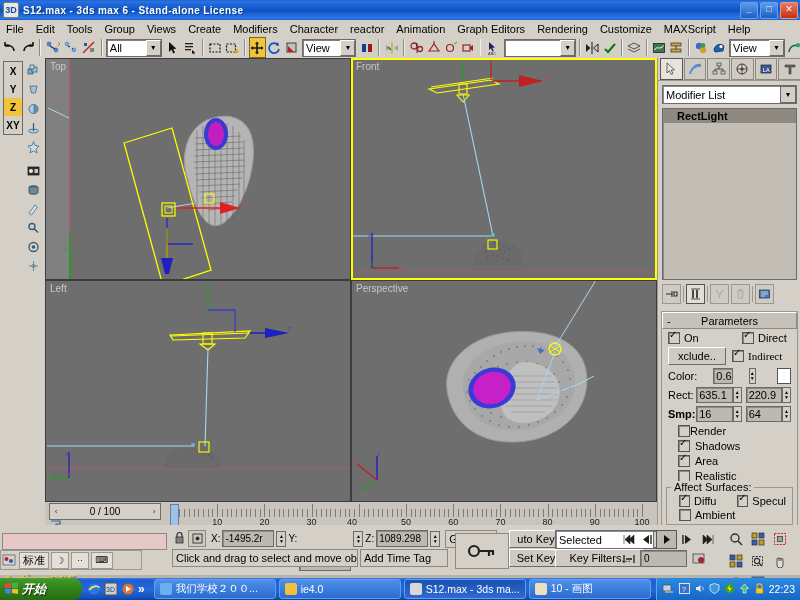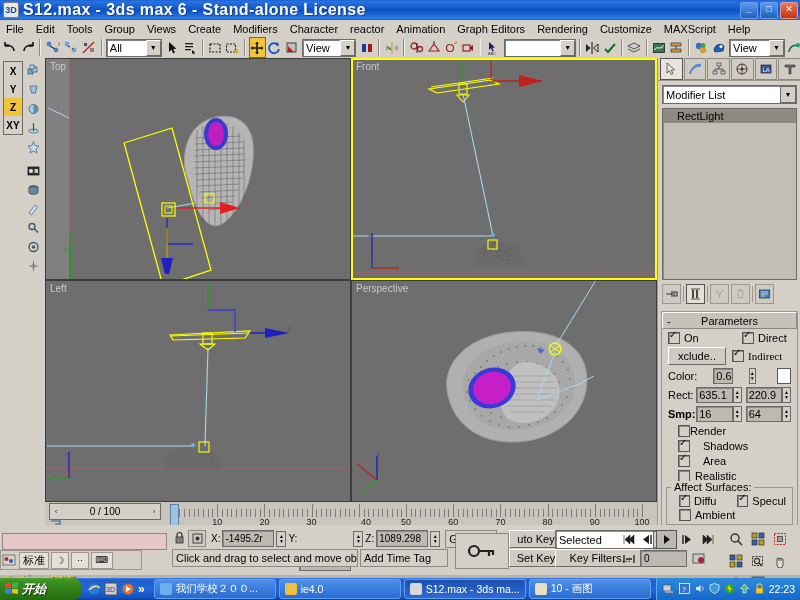--- a/index.html
+++ b/index.html
@@ -19,21 +19,21 @@
     background:linear-gradient(to bottom,#1a62d6 0%,#2a72e0 8%,#0d52c4 52%,#2b7ae8 92%,#1858c0 100%);
     display:flex;align-items:center;
   }
   .tb-ico{
     width:14px;height:14px;margin-left:3px;margin-right:4px;
     background:#e8e8e8;border:1px solid #7a7a7a;border-radius:2px;
     display:flex;align-items:center;justify-content:center;
     font-size:9px;color:#1a4a9a;font-weight:bold;
   }
   .tb-title{
-    color:#fff;font-size:16px;font-weight:bold;letter-spacing:.4px;
+    color:#fff;font-size:10px;font-weight:bold;letter-spacing:.4px;
     font-family:"Liberation Sans",sans-serif;text-shadow:1px 1px 0 #00000055;
   }
   .tb-btns{position:absolute;right:2px;top:2px;display:flex;gap:2px;}
   .tb-btn{
     width:16px;height:15px;border:1px solid #6f9ce8;border-radius:2px;
     background:linear-gradient(to bottom,#5a9bf0,#1d5fc0);
     color:#fff;font-size:9px;line-height:13px;text-align:center;font-weight:bold;
   }
   .tb-btn.close{background:linear-gradient(to bottom,#f07a60,#c03010);border-color:#e09a88;}
 
@@ -147,21 +147,21 @@
   }
   .modcombo .arw{margin-left:auto;width:14px;height:15px;background:#d4d0c8;
     border:1px solid #6b6b6b;display:flex;align-items:center;justify-content:center;font-size:7px;}
   .modstack{
     margin:0 4px;height:170px;background:#c2beb6;border:1px solid #6b6b6b;
     box-shadow:inset 1px 1px 0 #8a8a8a;
   }
   .modstack .row{
     height:14px;line-height:14px;font-size:11px;padding-left:14px;color:#000;
   }
-  .modstack .row.sel{background:#8e8a82;}
+  .modstack .row.sel{background:#8e8a82;font-weight:bold;}
   .stackbtns{display:flex;align-items:center;height:22px;margin:3px 4px 0 4px;gap:2px;}
   .sbtn{width:17px;height:18px;display:flex;align-items:center;justify-content:center;
         border:1px solid #9c9890;background:#cfcbc3;}
   .sbtn.down{background:#e3dfd7;border-color:#555;}
 
   .rollout{margin:6px 3px 0 3px;border:1px solid #9a968e;background:#d4d0c8;}
   .rollhdr{
     height:15px;background:#c6c2ba;border:1px solid #fff;border-right-color:#8d8980;
     border-bottom-color:#8d8980;display:flex;align-items:center;justify-content:center;
     font-size:11px;position:relative;
@@ -916,21 +916,21 @@
         <div class="rtick" style="left: 448.68px; height: 8px;"></div>
         <div class="rtick" style="left: 453.4px; height: 8px;"></div>
         <div class="rtick" style="left: 458.12px; height: 8px;"></div>
         <div class="rtick" style="left: 462.84px; height: 8px;"></div>
         <div class="rtick" style="left: 467.56px; height: 8px;"></div>
         <div class="rtick" style="left: 472.28px; height: 8px;"></div>
         <div class="rtick" style="left: 477px; height: 13px;"></div>
         <div class="rlab" style="left: 52.2px;">10</div>
         <div class="rlab" style="left: 99.4px;">20</div>
         <div class="rlab" style="left: 146.6px;">30</div>
-        <div class="rlab" style="left: 201px;">40</div>
+        <div class="rlab" style="left: 187px;">40</div>
         <div class="rlab" style="left: 241px;">50</div>
         <div class="rlab" style="left: 288.2px;">60</div>
         <div class="rlab" style="left: 335.4px;">70</div>
         <div class="rlab" style="left: 382.6px;">80</div>
         <div class="rlab" style="left: 429.8px;">90</div>
         <div class="rlab" style="left: 477px;">100</div>
       </div>
     <div style="position:absolute;left:125px;top:2px;width:7px;height:20px;background:#9ec2e6;border:1px solid #5a82aa;"></div>
     <div style="position:absolute;left:4px;top:17px;width:14px;height:6px;">
       <svg width="14" height="9" viewBox="0 0 14 9">
@@ -1076,25 +1076,25 @@
         <span class="spinarw">
             <span>▲</span>
             <span>▼</span>
           </span>
       </div>
 
       <div class="prow" style="justify-content:flex-start;gap:0;margin-left:16px;">
         <span class="cb"></span>
         <span style="margin-left:0;">Render</span>
       </div>
-      <div class="prow" style="justify-content:flex-start;gap:8px;margin-left:16px;">
+      <div class="prow" style="justify-content:flex-start;gap:0;margin-left:16px;">
         <span class="cb ck"></span>
         <span style="margin-left:5px;">Shadows</span>
       </div>
-      <div class="prow" style="justify-content:flex-start;gap:8px;margin-left:16px;">
+      <div class="prow" style="justify-content:flex-start;gap:0;margin-left:16px;">
         <span class="cb ck"></span>
         <span style="margin-left:5px;">Area</span>
       </div>
       <div class="prow" style="justify-content:flex-start;gap:0;margin-left:16px;">
         <span class="cb"></span>
         <span style="margin-left:5px;">Realistic</span>
       </div>
 
       <div class="group">
         <span class="gtitle">Affect Surfaces:</span>

